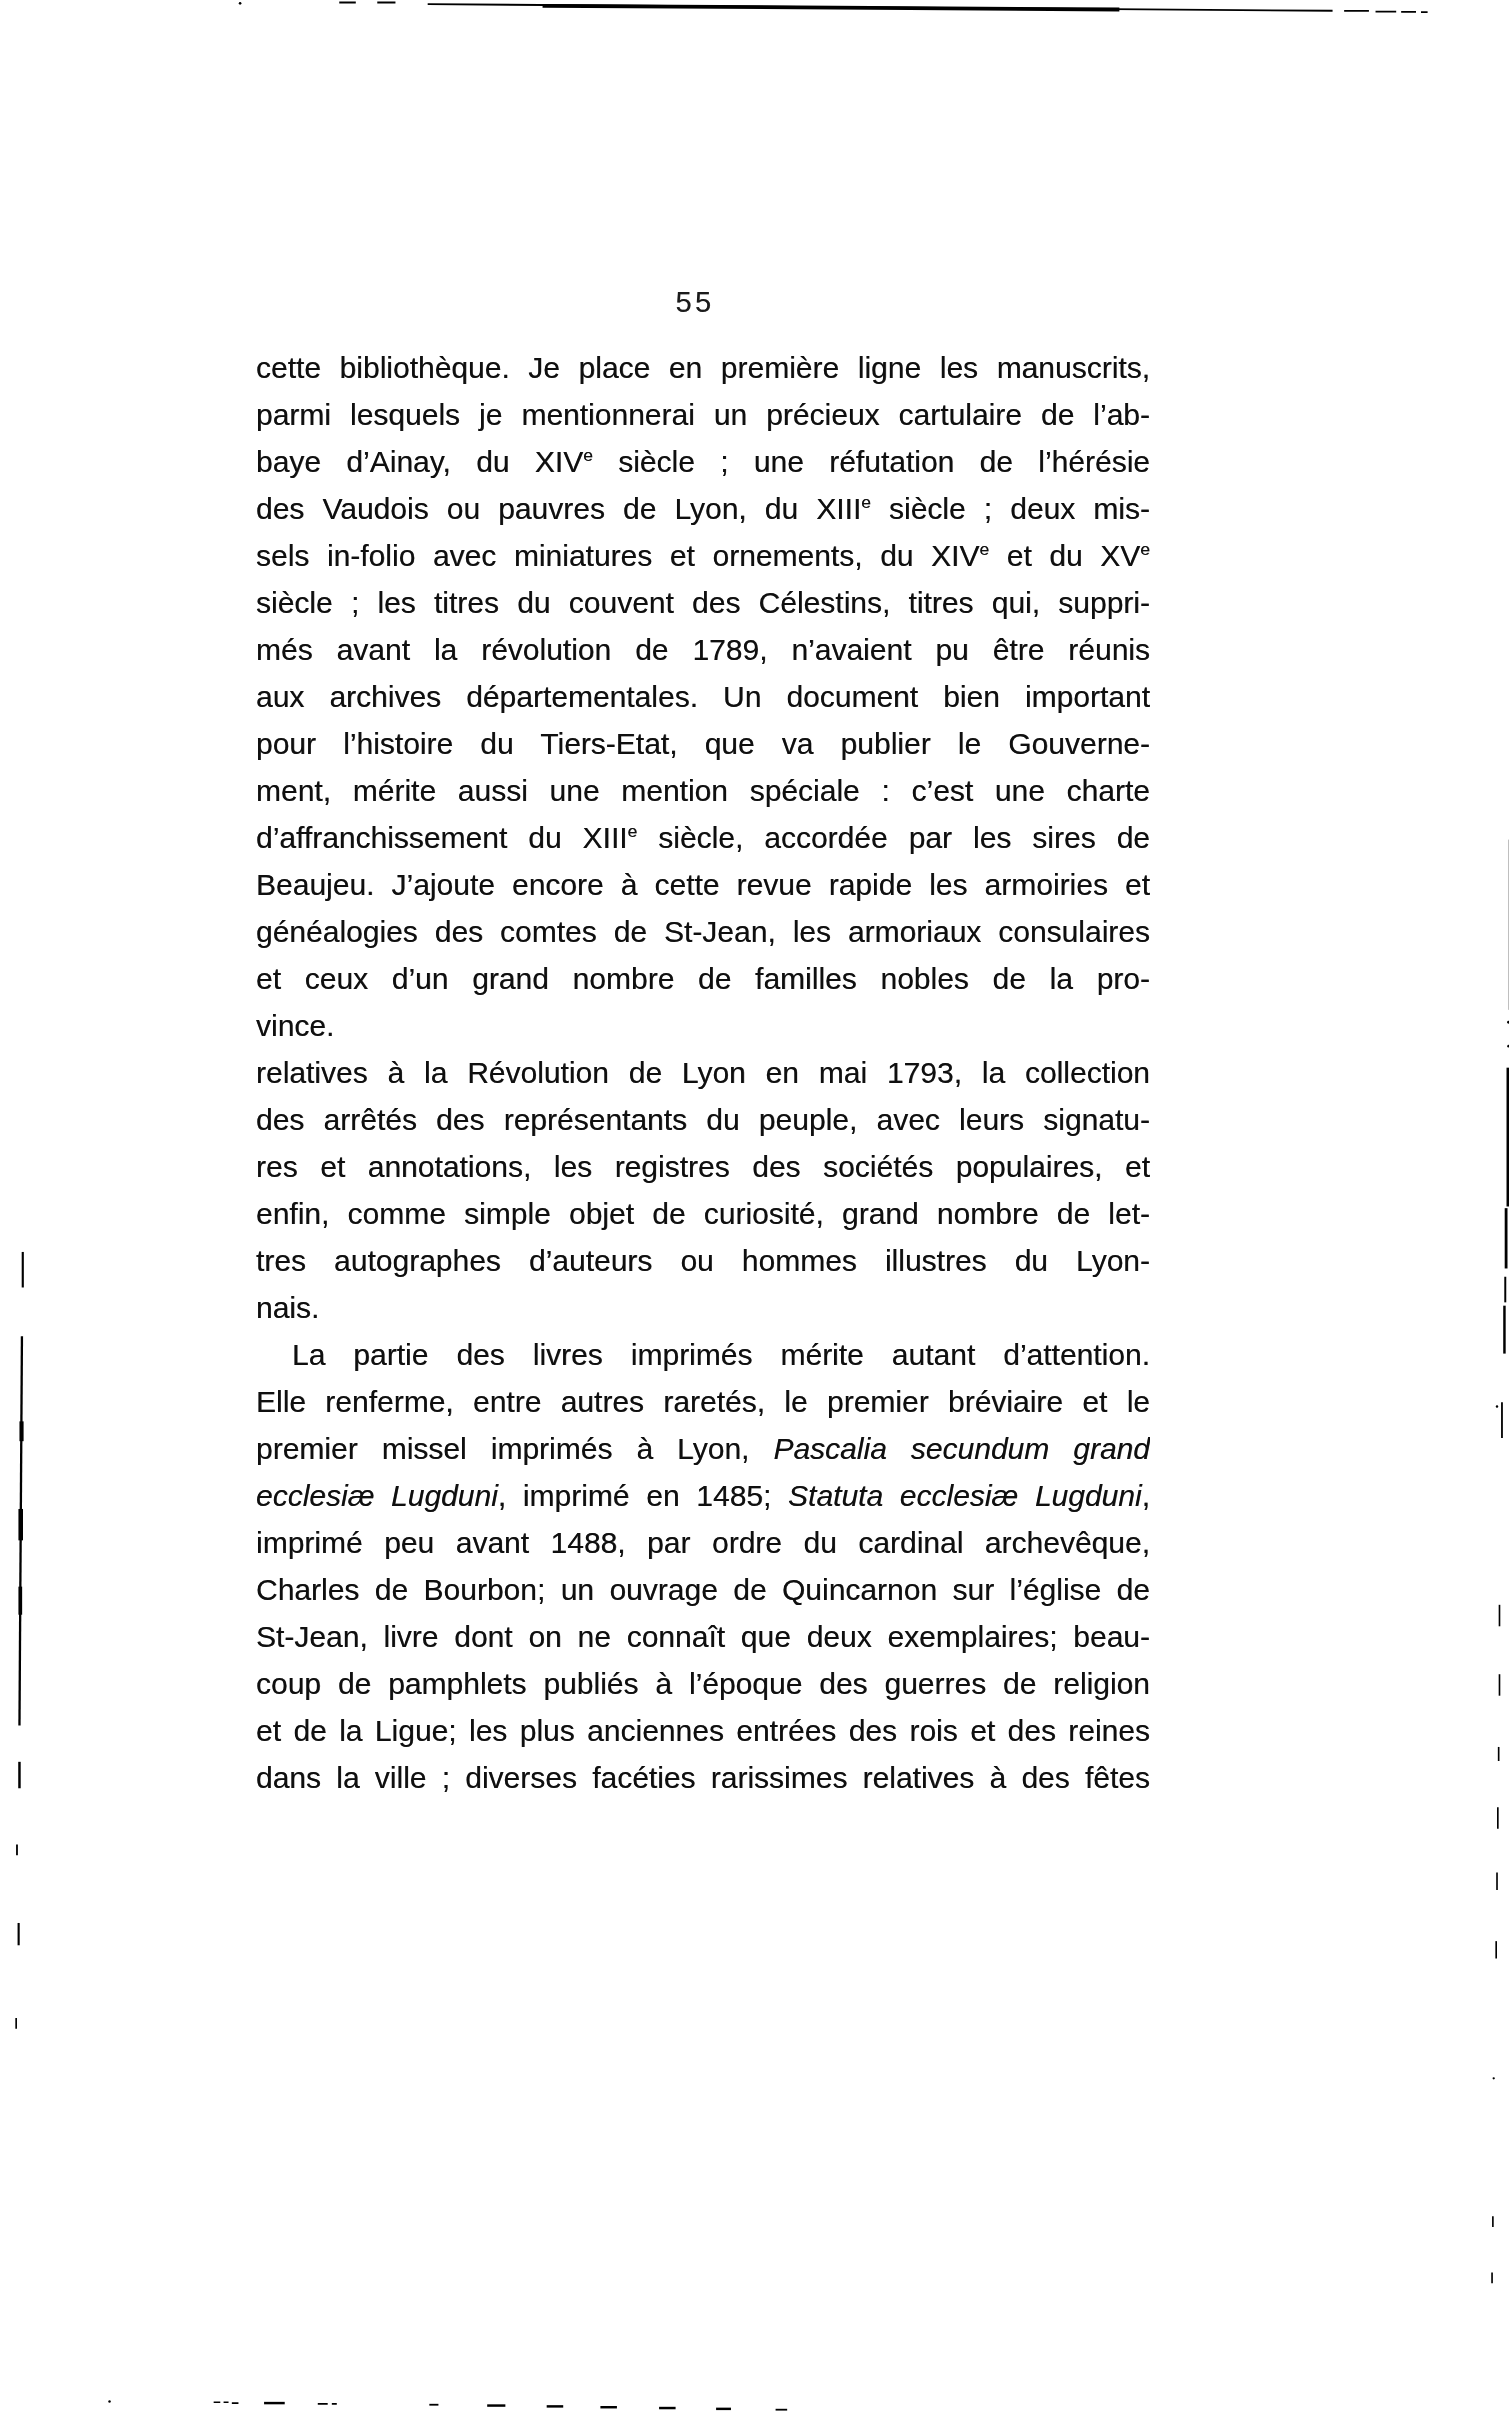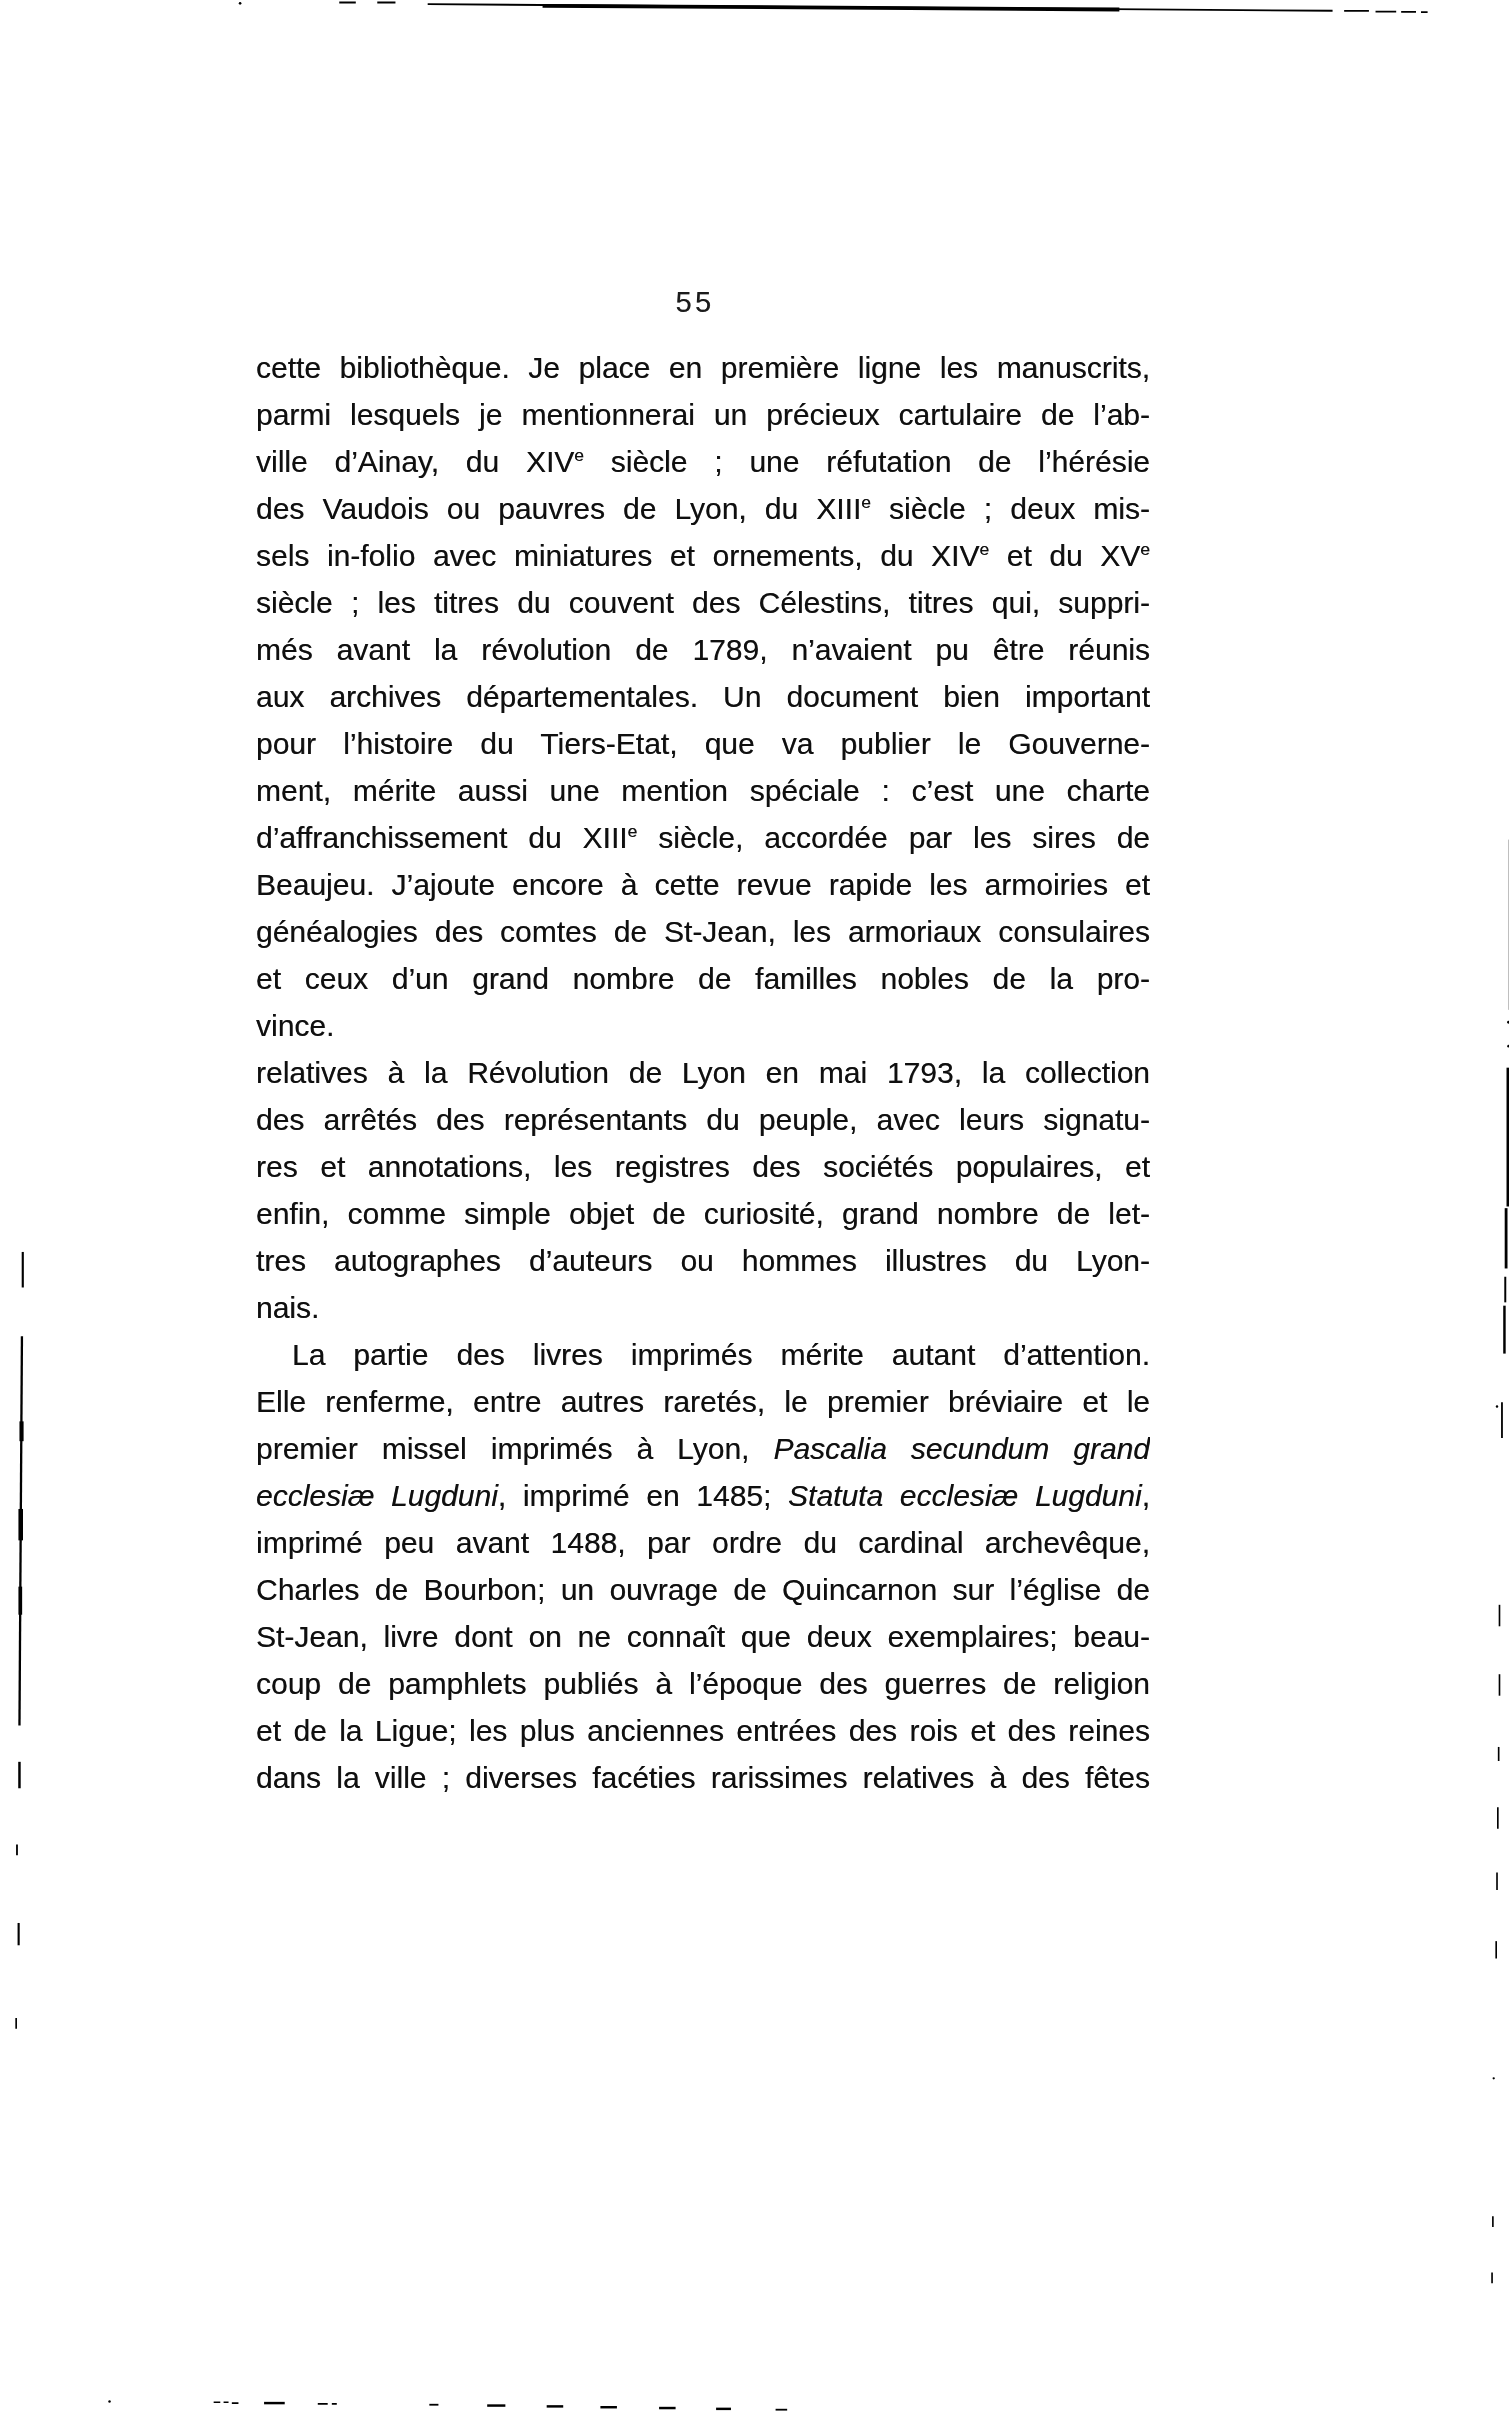--- a/index.html
+++ b/index.html
@@ -63,21 +63,21 @@
 </head>
 <body>
 
 <div class="page">
 
   <div class="folio">55</div>
 
   <div class="text-block">
       <div class="line"><span>cette bibliothèque. Je place en première ligne les manuscrits,</span></div>
       <div class="line"><span>parmi lesquels je mentionnerai un précieux cartulaire de l’ab-</span></div>
-      <div class="line"><span>ville d’Ainay, du XIV</span><sup>e</sup><span> siècle ;  une réfutation de l’hérésie</span></div>
+      <div class="line"><span>baye d’Ainay, du XIV</span><sup>e</sup><span> siècle ;  une réfutation de l’hérésie</span></div>
       <div class="line"><span>des Vaudois ou pauvres de Lyon, du XIII</span><sup>e</sup><span> siècle ; deux mis-</span></div>
       <div class="line"><span>sels in-folio avec miniatures et ornements, du XIV</span><sup>e</sup><span> et du XV</span><sup>e</sup></div>
       <div class="line"><span>siècle ; les titres du couvent des Célestins, titres qui, suppri-</span></div>
       <div class="line"><span>més avant la révolution de 1789, n’avaient pu être réunis</span></div>
       <div class="line"><span>aux archives départementales. Un document bien important</span></div>
       <div class="line"><span>pour l’histoire du Tiers-Etat, que va publier le Gouverne-</span></div>
       <div class="line"><span>ment, mérite aussi une mention spéciale : c’est une charte</span></div>
       <div class="line"><span>d’affranchissement du XIII</span><sup>e</sup><span> siècle, accordée par les sires de</span></div>
       <div class="line"><span>Beaujeu. J’ajoute encore à cette revue rapide les armoiries et</span></div>
       <div class="line"><span>généalogies des comtes de St-Jean, les armoriaux consulaires</span></div>

